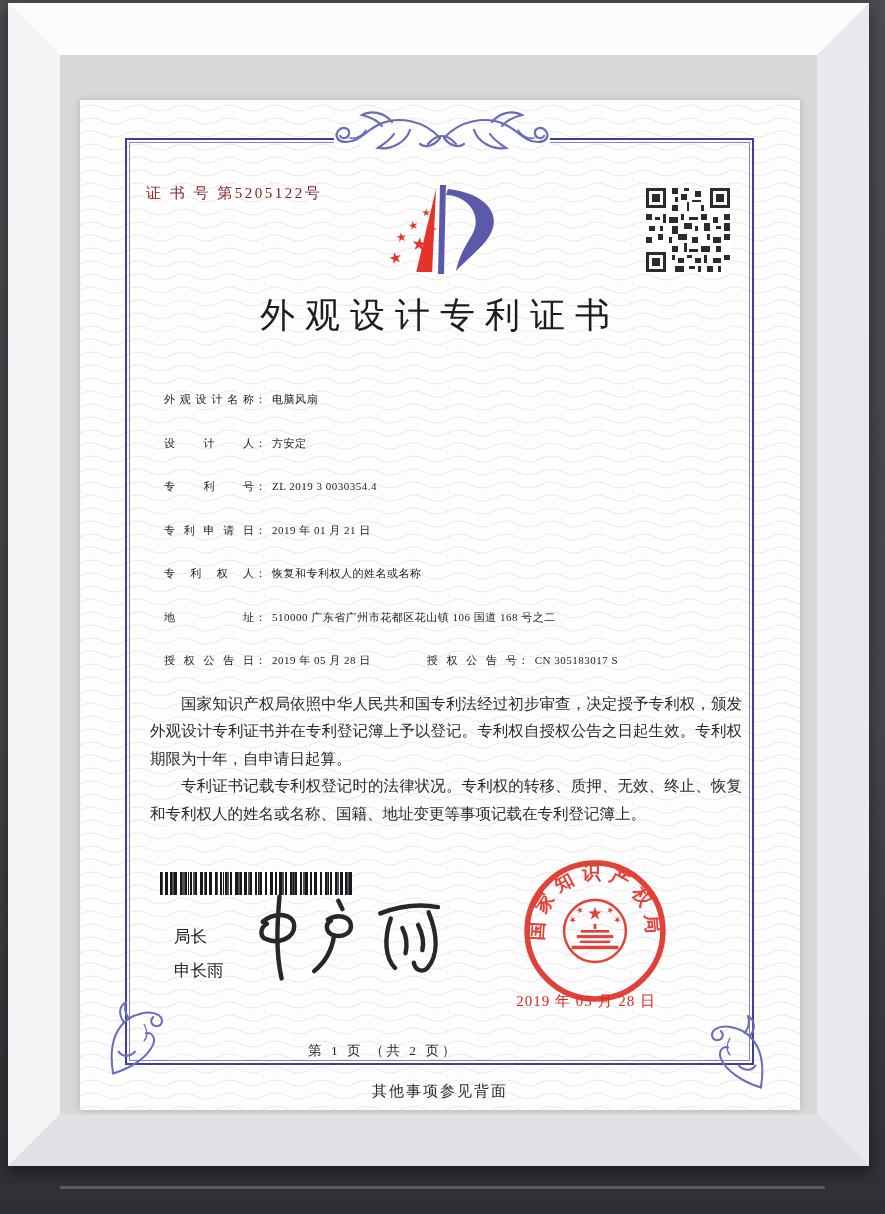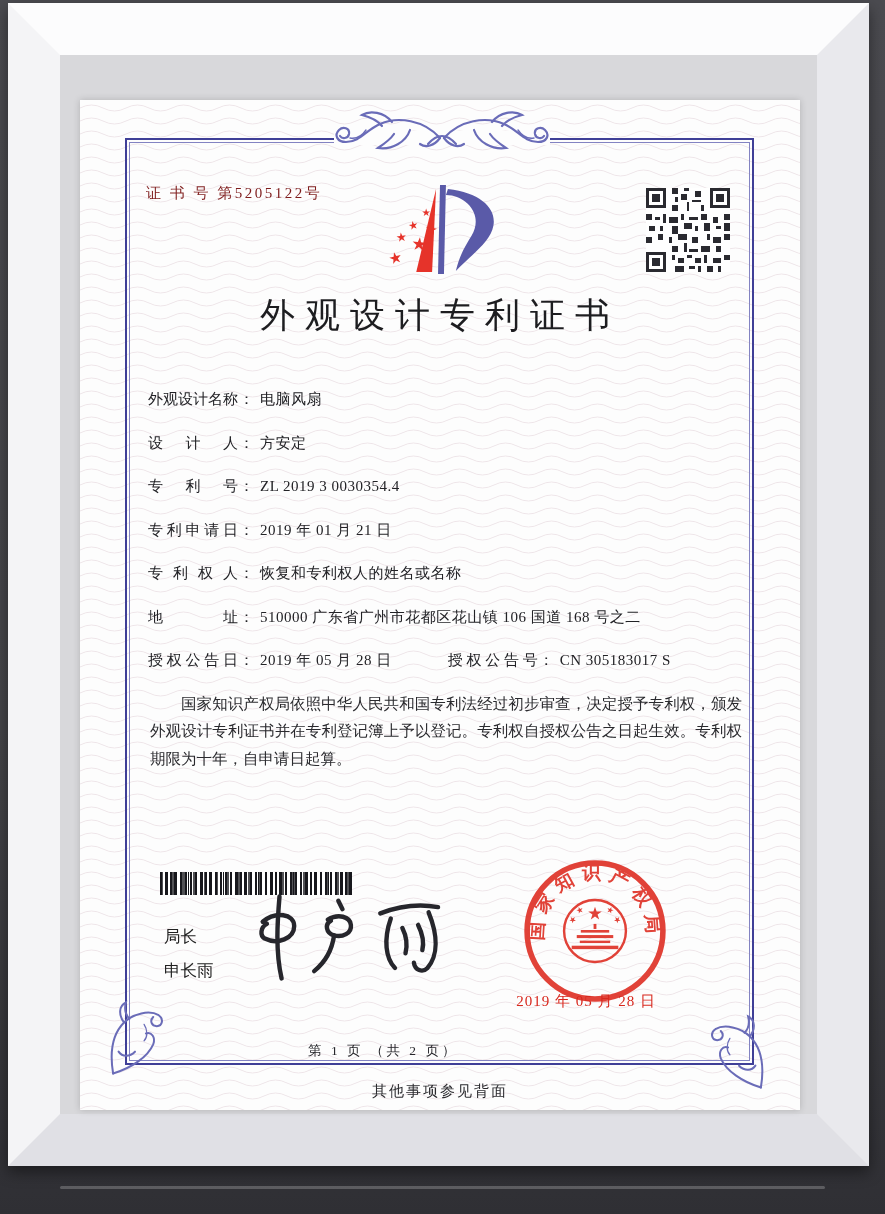--- a/index.html
+++ b/index.html
@@ -49,41 +49,41 @@
     position:absolute;left:66px;top:84px;
     font-size:15px;letter-spacing:2.5px;color:#7f1d1d;white-space:pre;
   }
   .logo{position:absolute;left:300px;top:85px;width:120px;height:94px;}
   .qr{position:absolute;left:566px;top:88px;width:84px;height:84px;}
   .title{
     position:absolute;left:0;top:192px;width:100%;
     text-align:center;font-size:35px;letter-spacing:10px;
     color:#1d1d20;font-weight:500;
   }
-  .fields{position:absolute;left:68px;top:288px;width:566px;font-size:15px;color:#222226;}
+  .fields{position:absolute;left:84px;top:288px;width:566px;font-size:11px;color:#222226;}
   .frow{margin:0 0 21.5px 0;line-height:22px;white-space:nowrap;}
   .flabel{display:inline-block;width:90px;text-align:justify;text-align-last:justify;vertical-align:top;}
   .fcolon{display:inline-block;margin:0 6px 0 1px;}
   .fvalue{letter-spacing:.5px;}
   .grant2{margin-left:56px;}
   .paras{
     position:absolute;left:70px;top:590px;width:592px;
     font-size:15.5px;line-height:27.4px;color:#2a2a2e;
     text-align:justify;
   }
   .paras p{margin:0;text-indent:2em;}
   .barcode{
     position:absolute;left:80px;top:772px;width:192px;height:23px;
     background-color:#fff;
     background-image:
       repeating-linear-gradient(90deg,#17171c 0 2px,transparent 2px 5px),
       repeating-linear-gradient(90deg,#17171c 0 1px,transparent 1px 7px),
       repeating-linear-gradient(90deg,rgba(23,23,28,.75) 0 3px,transparent 3px 11px);
   }
-  .director{position:absolute;left:84px;top:820px;font-size:16.5px;line-height:34px;color:#222;}
+  .director{position:absolute;left:94px;top:820px;font-size:16.5px;line-height:34px;color:#222;}
   .signature{position:absolute;left:168px;top:790px;width:210px;height:95px;color:#26262c;}
   .seal{position:absolute;left:441px;top:757px;width:148px;height:148px;opacity:.93;}
   .seal-date{
     position:absolute;left:421px;top:892px;width:170px;text-align:center;
     font-size:15px;color:#d8281e;letter-spacing:1px;white-space:nowrap;
   }
   .page-info{
     position:absolute;left:228px;top:942px;width:200px;text-align:left;
     font-size:13.5px;letter-spacing:3px;color:#26262b;white-space:nowrap;
   }
@@ -250,20 +250,21 @@
       <div class="frow">
         <span class="flabel">地址</span><span class="fcolon">：</span><span class="fvalue">510000 广东省广州市花都区花山镇 106 国道 168 号之二</span>
       </div>
       <div class="frow">
         <span class="flabel">授权公告日</span><span class="fcolon">：</span><span class="fvalue">2019 年 05 月 28 日</span><span class="grant2"><span class="flabel">授权公告号</span><span class="fcolon">：</span><span class="fvalue">CN 305183017 S</span></span>
       </div>
     </div>
 
     <div class="paras">
       <p>国家知识产权局依照中华人民共和国专利法经过初步审查，决定授予专利权，颁发外观设计专利证书并在专利登记簿上予以登记。专利权自授权公告之日起生效。专利权期限为十年，自申请日起算。</p>
+      <p>专利证书记载专利权登记时的法律状况。专利权的转移、质押、无效、终止、恢复和专利权人的姓名或名称、国籍、地址变更等事项记载在专利登记簿上。</p>
     </div>
 
     <div class="barcode"></div>
 
     <div class="director">
       <div>局长</div>
       <div>申长雨</div>
     </div>
 
     <svg class="signature" viewBox="0 0 200 90">

